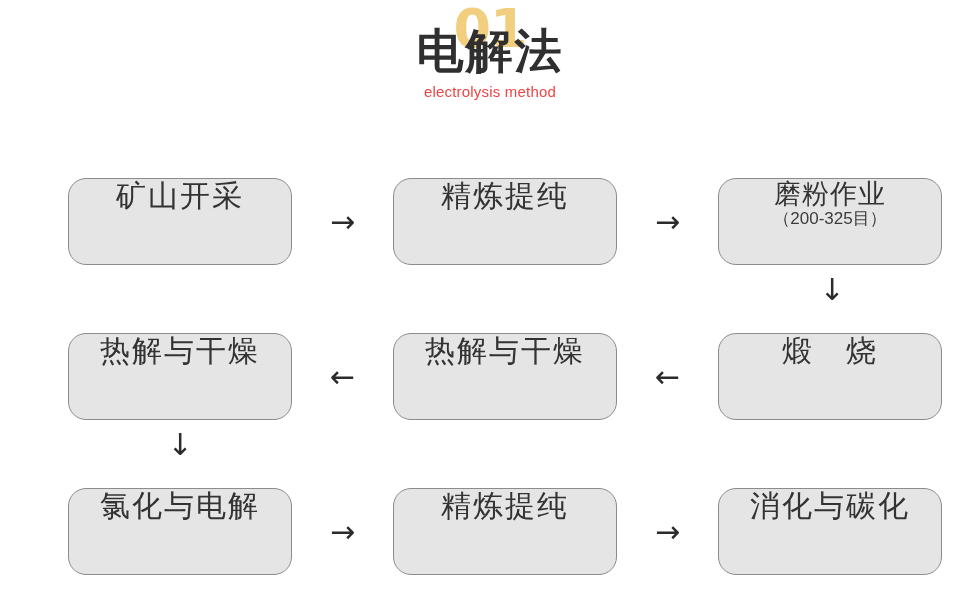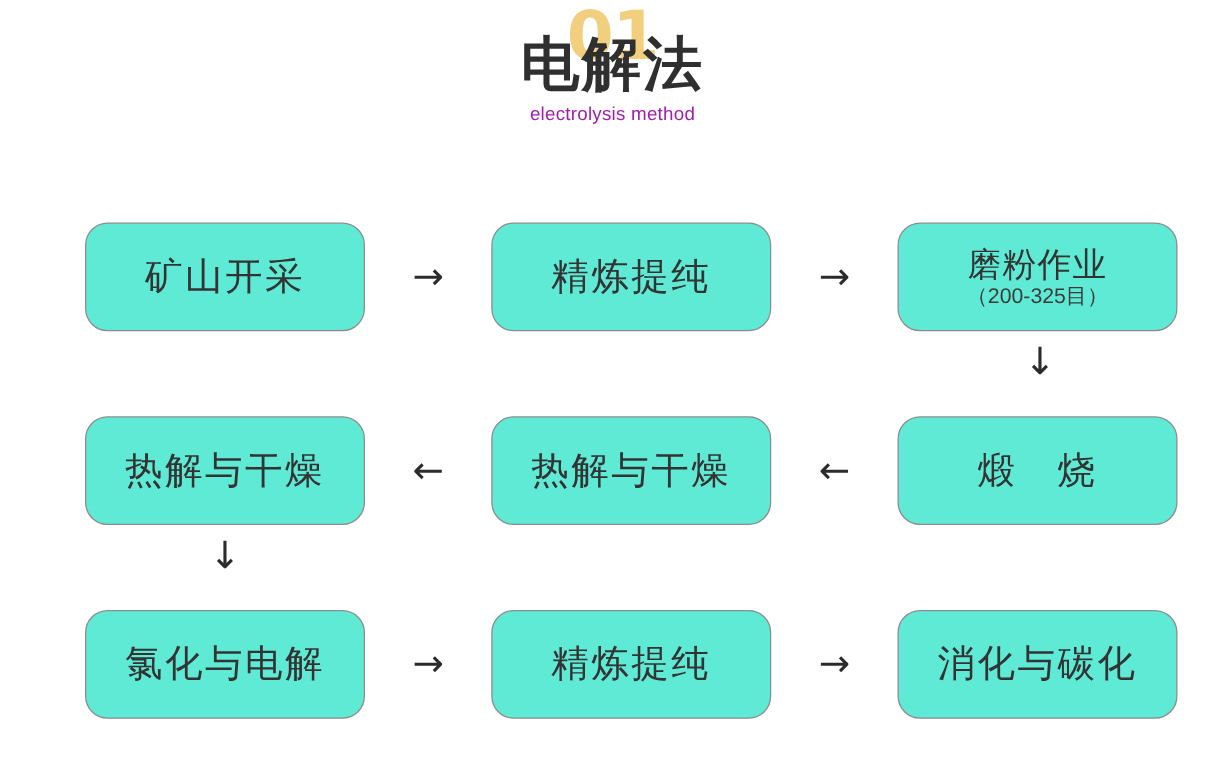--- a/index.html
+++ b/index.html
@@ -57,21 +57,21 @@
     line-height: 1.15;
   }
   .title-en {
     position: absolute;
     left: 0;
     right: 0;
     top: 83px;
     font-size: 15px;
     font-weight: 400;
     letter-spacing: 0.2px;
-    color: #a21caf;
+    color: #ef4444;
   }
 
   
   .flow {
     position: relative;
     width: 980px;
     height: 491px;
   }
   .flow-row {
     position: absolute;
@@ -84,25 +84,25 @@
   .flow-row.row-1 { top: 58px; }
   .flow-row.row-2 { top: 213px; }
   .flow-row.row-3 { top: 368px; }
 
   .node {
     box-sizing: border-box;
     width: 224px;
     height: 87px;
     border: 1.3px solid #8c8c8c;
     border-radius: 18px;
-    background: #5eead4;
+    background: #e5e5e5;
     display: flex;
     flex-direction: column;
     align-items: center;
-    justify-content: center;
+    justify-content: flex-start;
     flex: 0 0 auto;
   }
   .node-main {
     font-size: 30px;
     font-weight: 400;
     letter-spacing: 2px;
     color: #333333;
     line-height: 1.12;
     white-space: pre;
   }

